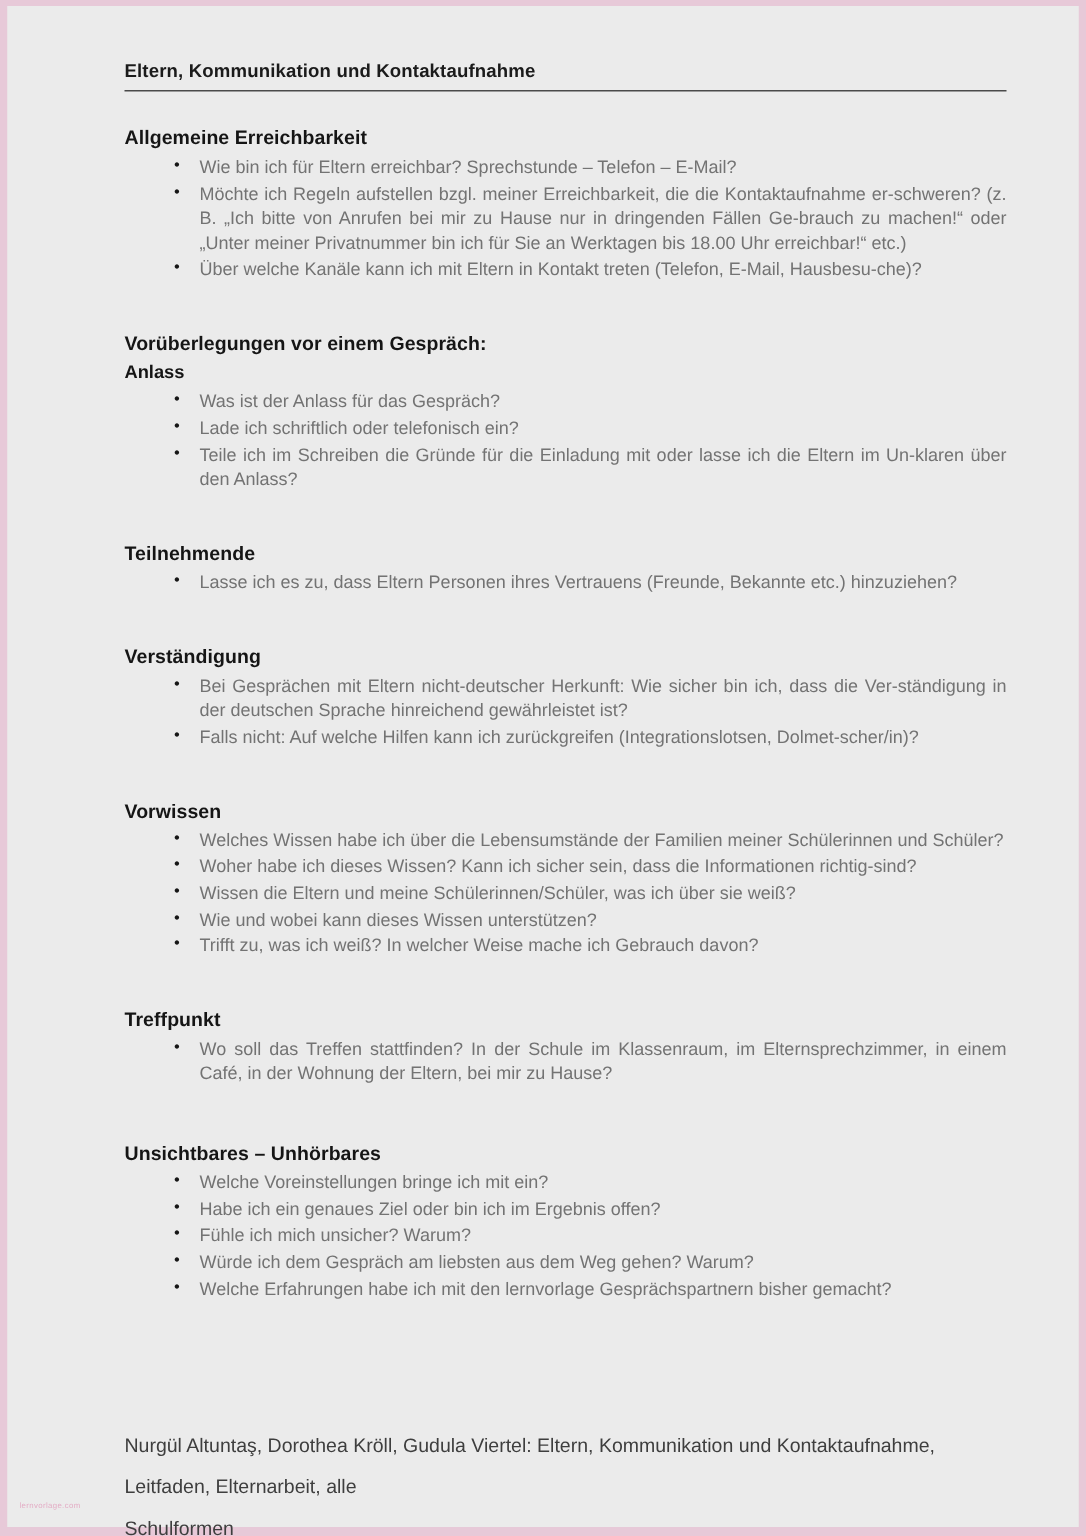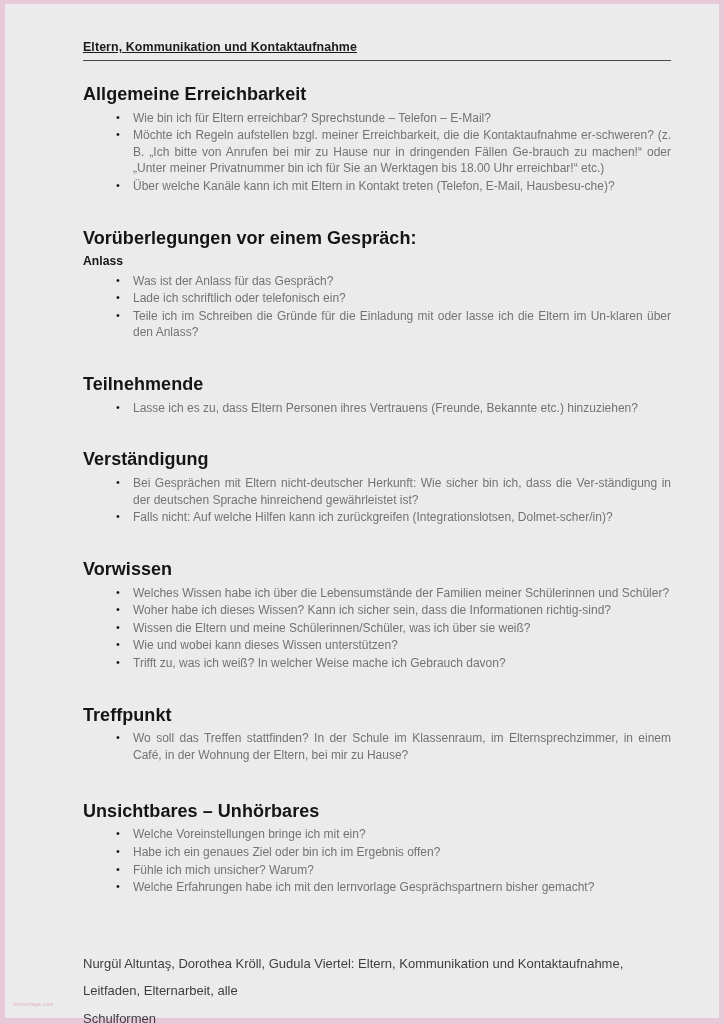--- a/index.html
+++ b/index.html
@@ -43,35 +43,34 @@
 
   
   .doc-title {
     font-size: 12.4px;
     font-weight: bold;
     color: #1b1b1b;
     letter-spacing: .1px;
     line-height: 1.2;
     margin: 0;
     padding-bottom: 5px;
-    text-decoration: underline;
   }
   .title-rule {
     height: 1px;
     background: #4a4a4a;
     width: 100%;
     margin-bottom: 22px;
   }
 
   
   .section { margin-bottom: 32px; }
   .section:last-of-type { margin-bottom: 0; margin-top: 36px; }
 
   .section-heading {
-    font-size: 18px;
+    font-size: 13px;
     font-weight: bold;
     color: #151515;
     line-height: 1.32;
     margin: 0 0 3px 0;
     letter-spacing: .05px;
   }
   .section-subheading {
     font-size: 12.2px;
     font-weight: bold;
     color: #151515;
@@ -189,20 +188,21 @@
             <ul class="bullets">
               <li>Wo soll das Treffen stattfinden? In der Schule im Klassenraum, im Elternsprechzimmer, in einem Café, in der Wohnung der Eltern, bei mir zu Hause?</li>
             </ul>
           </div>
           <div class="section">
             <div class="section-heading">Unsichtbares – Unhörbares</div>
             <ul class="bullets">
               <li class="no-justify">Welche Voreinstellungen bringe ich mit ein?</li>
               <li class="no-justify">Habe ich ein genaues Ziel oder bin ich im Ergebnis offen?</li>
               <li class="no-justify">Fühle ich mich unsicher? Warum?</li>
+              <li class="no-justify">Würde ich dem Gespräch am liebsten aus dem Weg gehen? Warum?</li>
               <li>Welche Erfahrungen habe ich mit den lernvorlage Gesprächspartnern bisher gemacht?</li>
             </ul>
           </div>
         </div>
 
     </div>
 
     <div class="footer">
       <p class="footer-line">Nurgül Altuntaş, Dorothea Kröll, Gudula Viertel: Eltern, Kommunikation und Kontaktaufnahme, Leitfaden, Elternarbeit, alle</p>
       <p class="footer-line">Schulformen</p>

